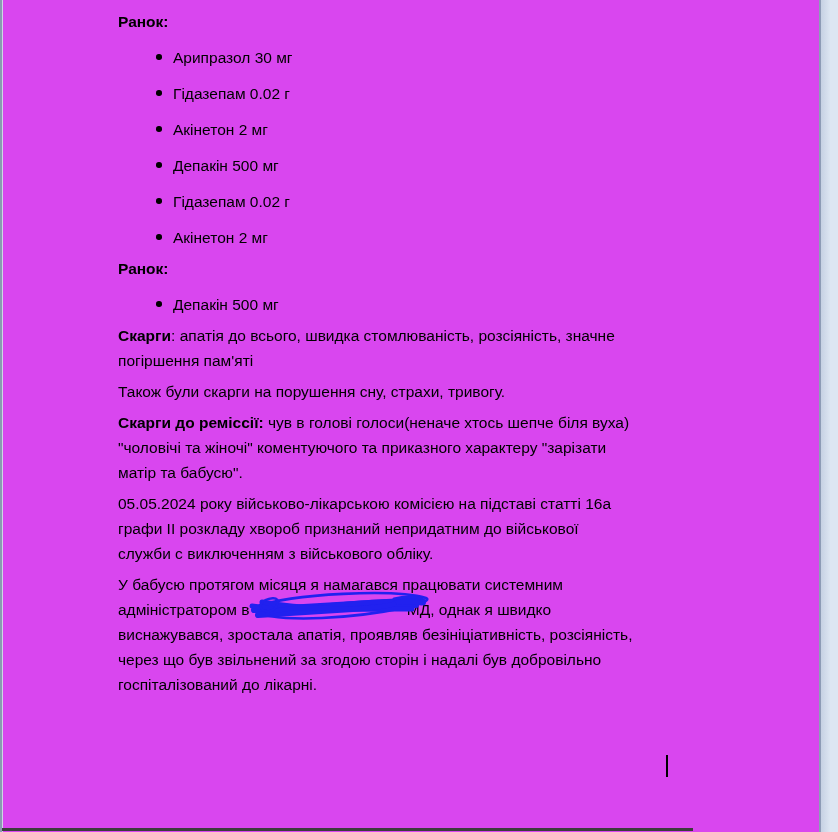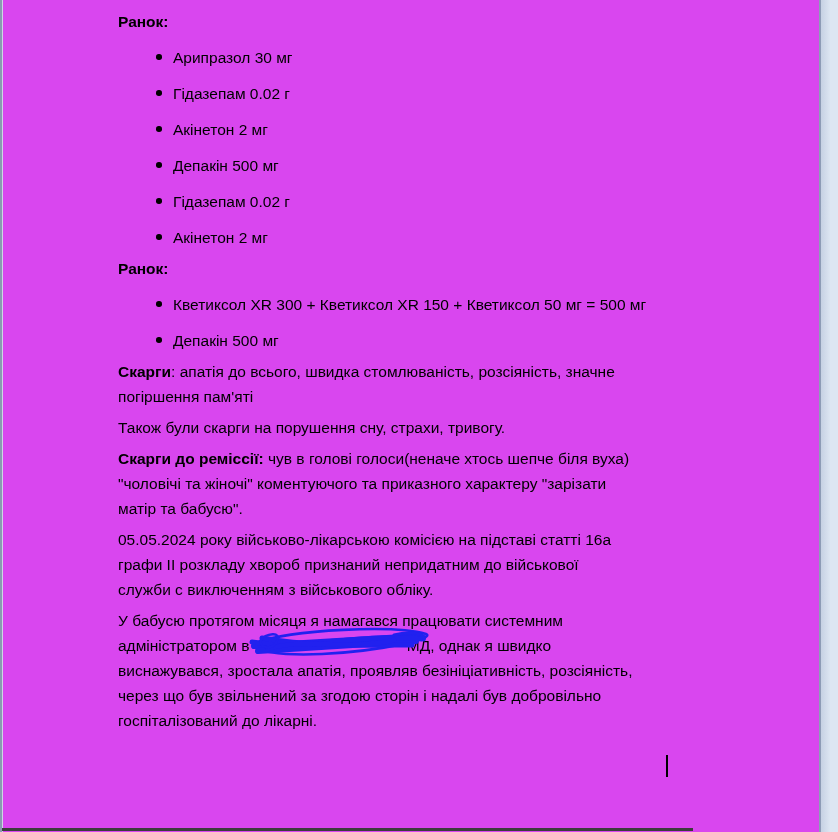--- a/index.html
+++ b/index.html
@@ -111,21 +111,20 @@
       </ul>
 
       <ul class="med-list">
         <li>Депакін 500 мг</li>
         <li>Гідазепам 0.02 г</li>
         <li>Акінетон 2 мг</li>
       </ul>
 
       <h3 class="heading">Ранок:</h3>
       <ul class="med-list">
-        <li>Кветиксол XR 300 + Кветиксол XR 150 + Кветиксол 50 мг = 500 мг</li>
         <li>Депакін 500 мг</li>
       </ul>
 
       <p class="para"><b>Скарги</b><span>: апатія до всього, швидка стомлюваність, розсіяність, значне
 погіршення пам'яті</span></p>
 
       <p class="para">Також були скарги на порушення сну, страхи, тривогу.</p>
 
       <p class="para"><b>Скарги до реміссії:</b><span> чув в голові голоси(неначе хтось шепче біля вуха)
 "чоловічі та жіночі" коментуючого та приказного характеру "зарізати

